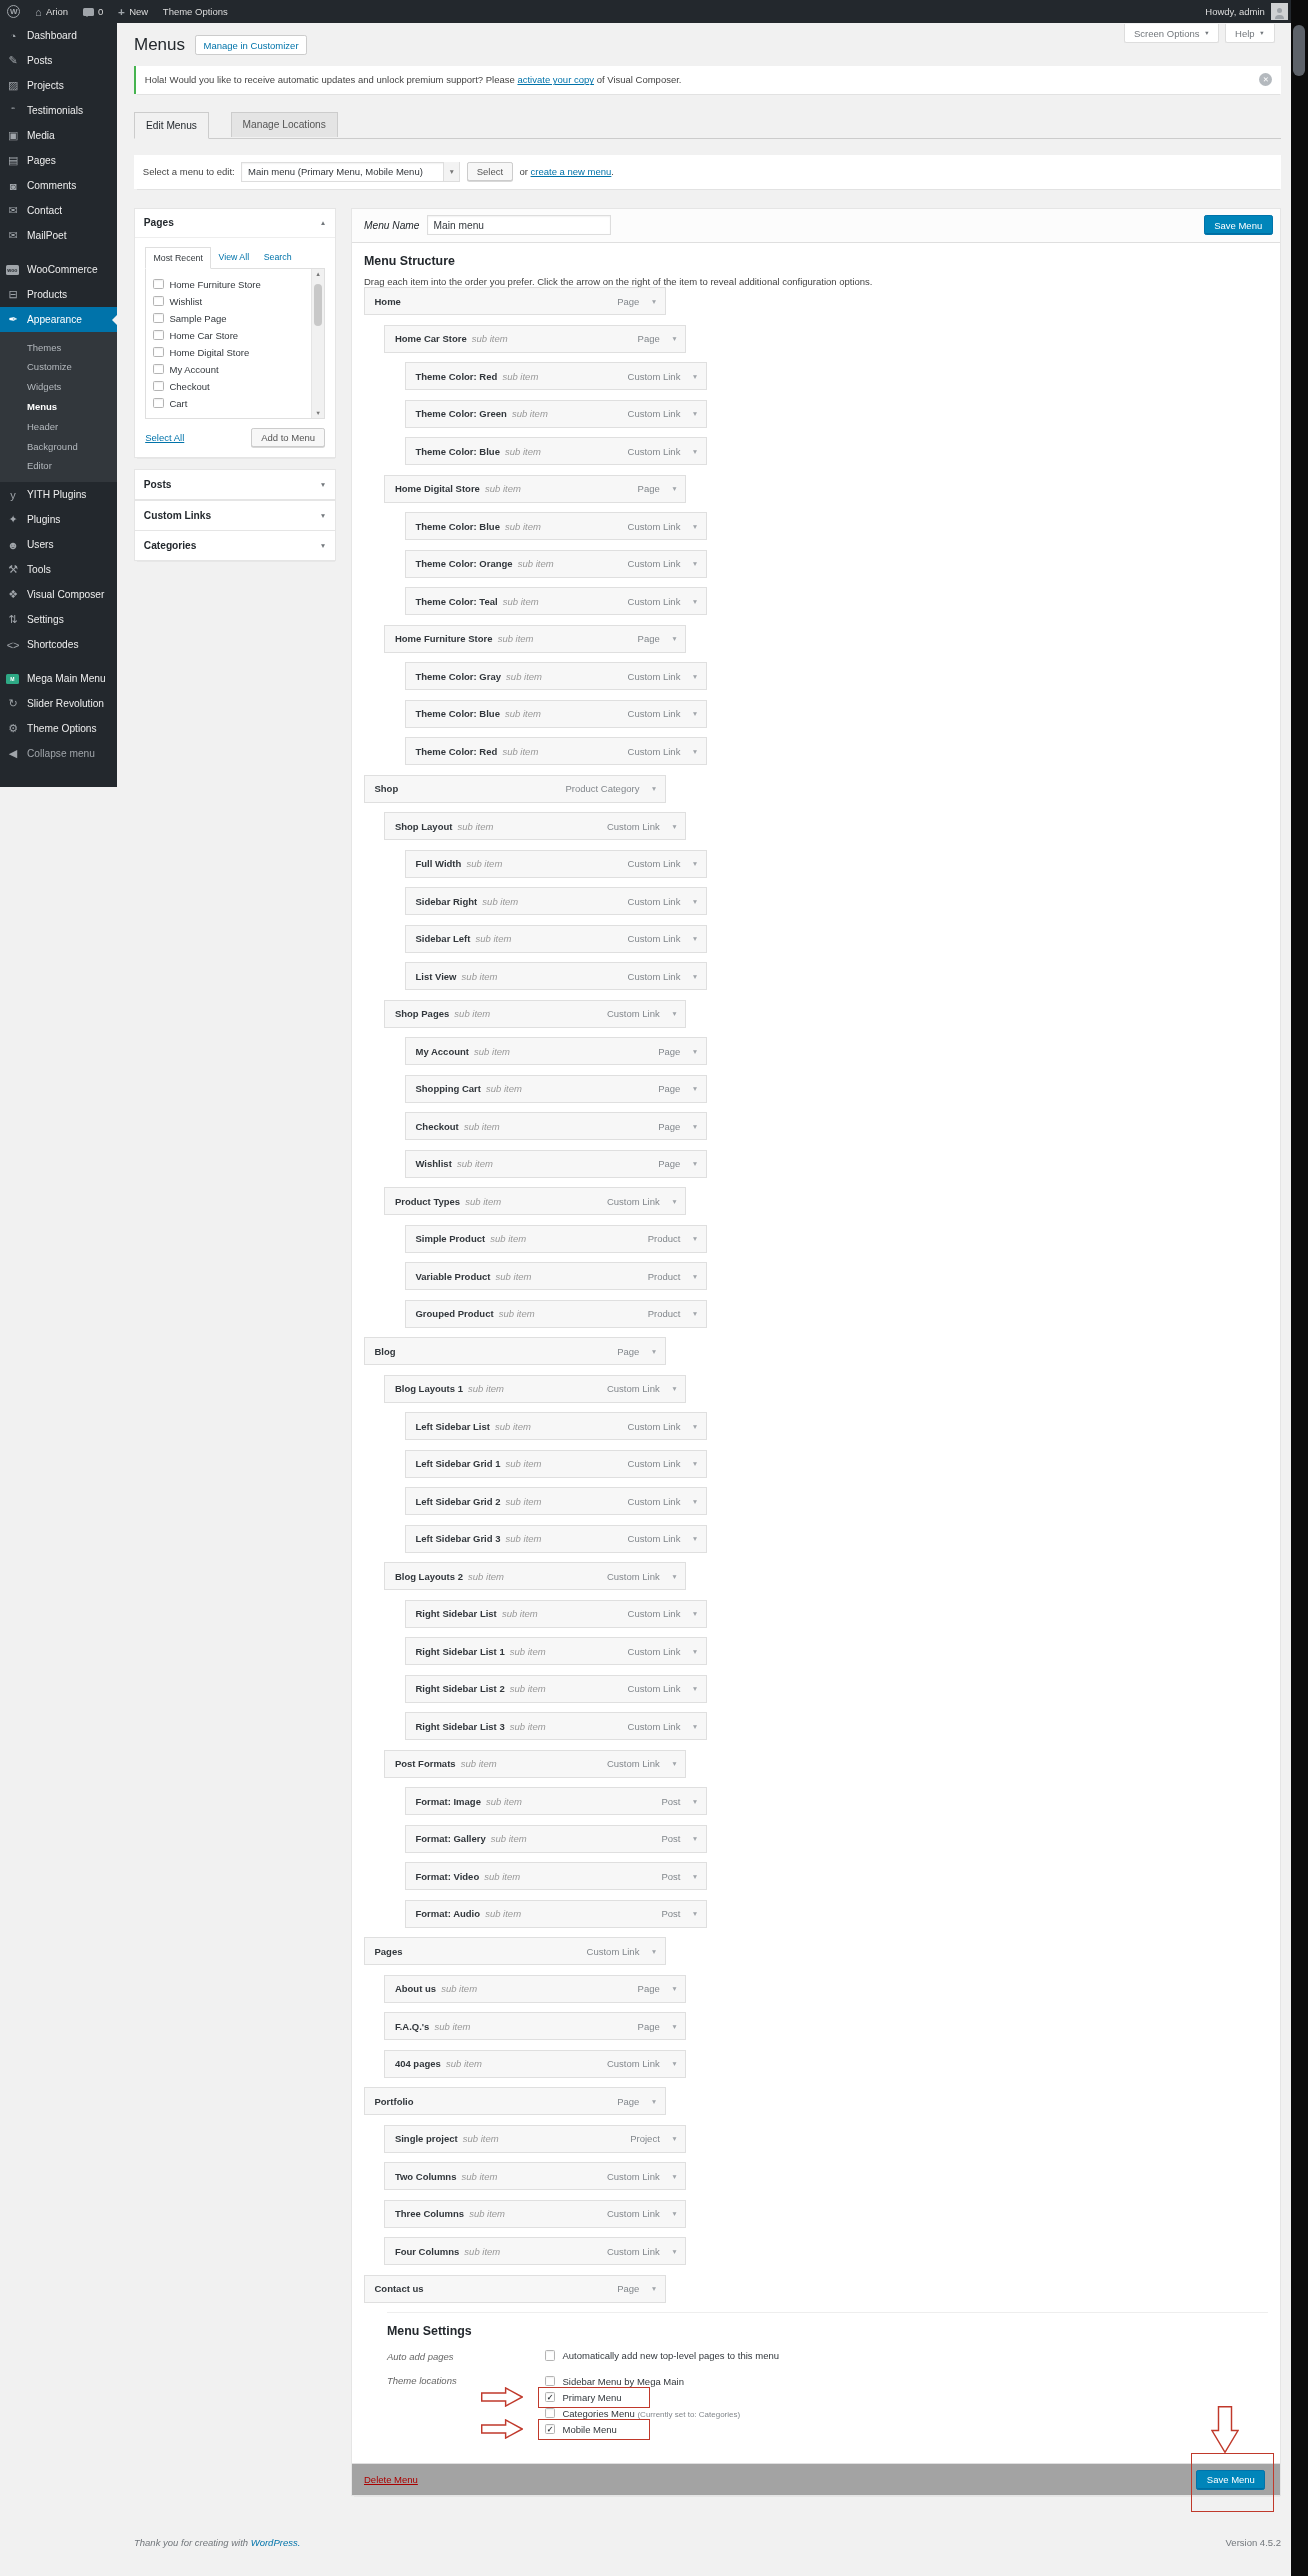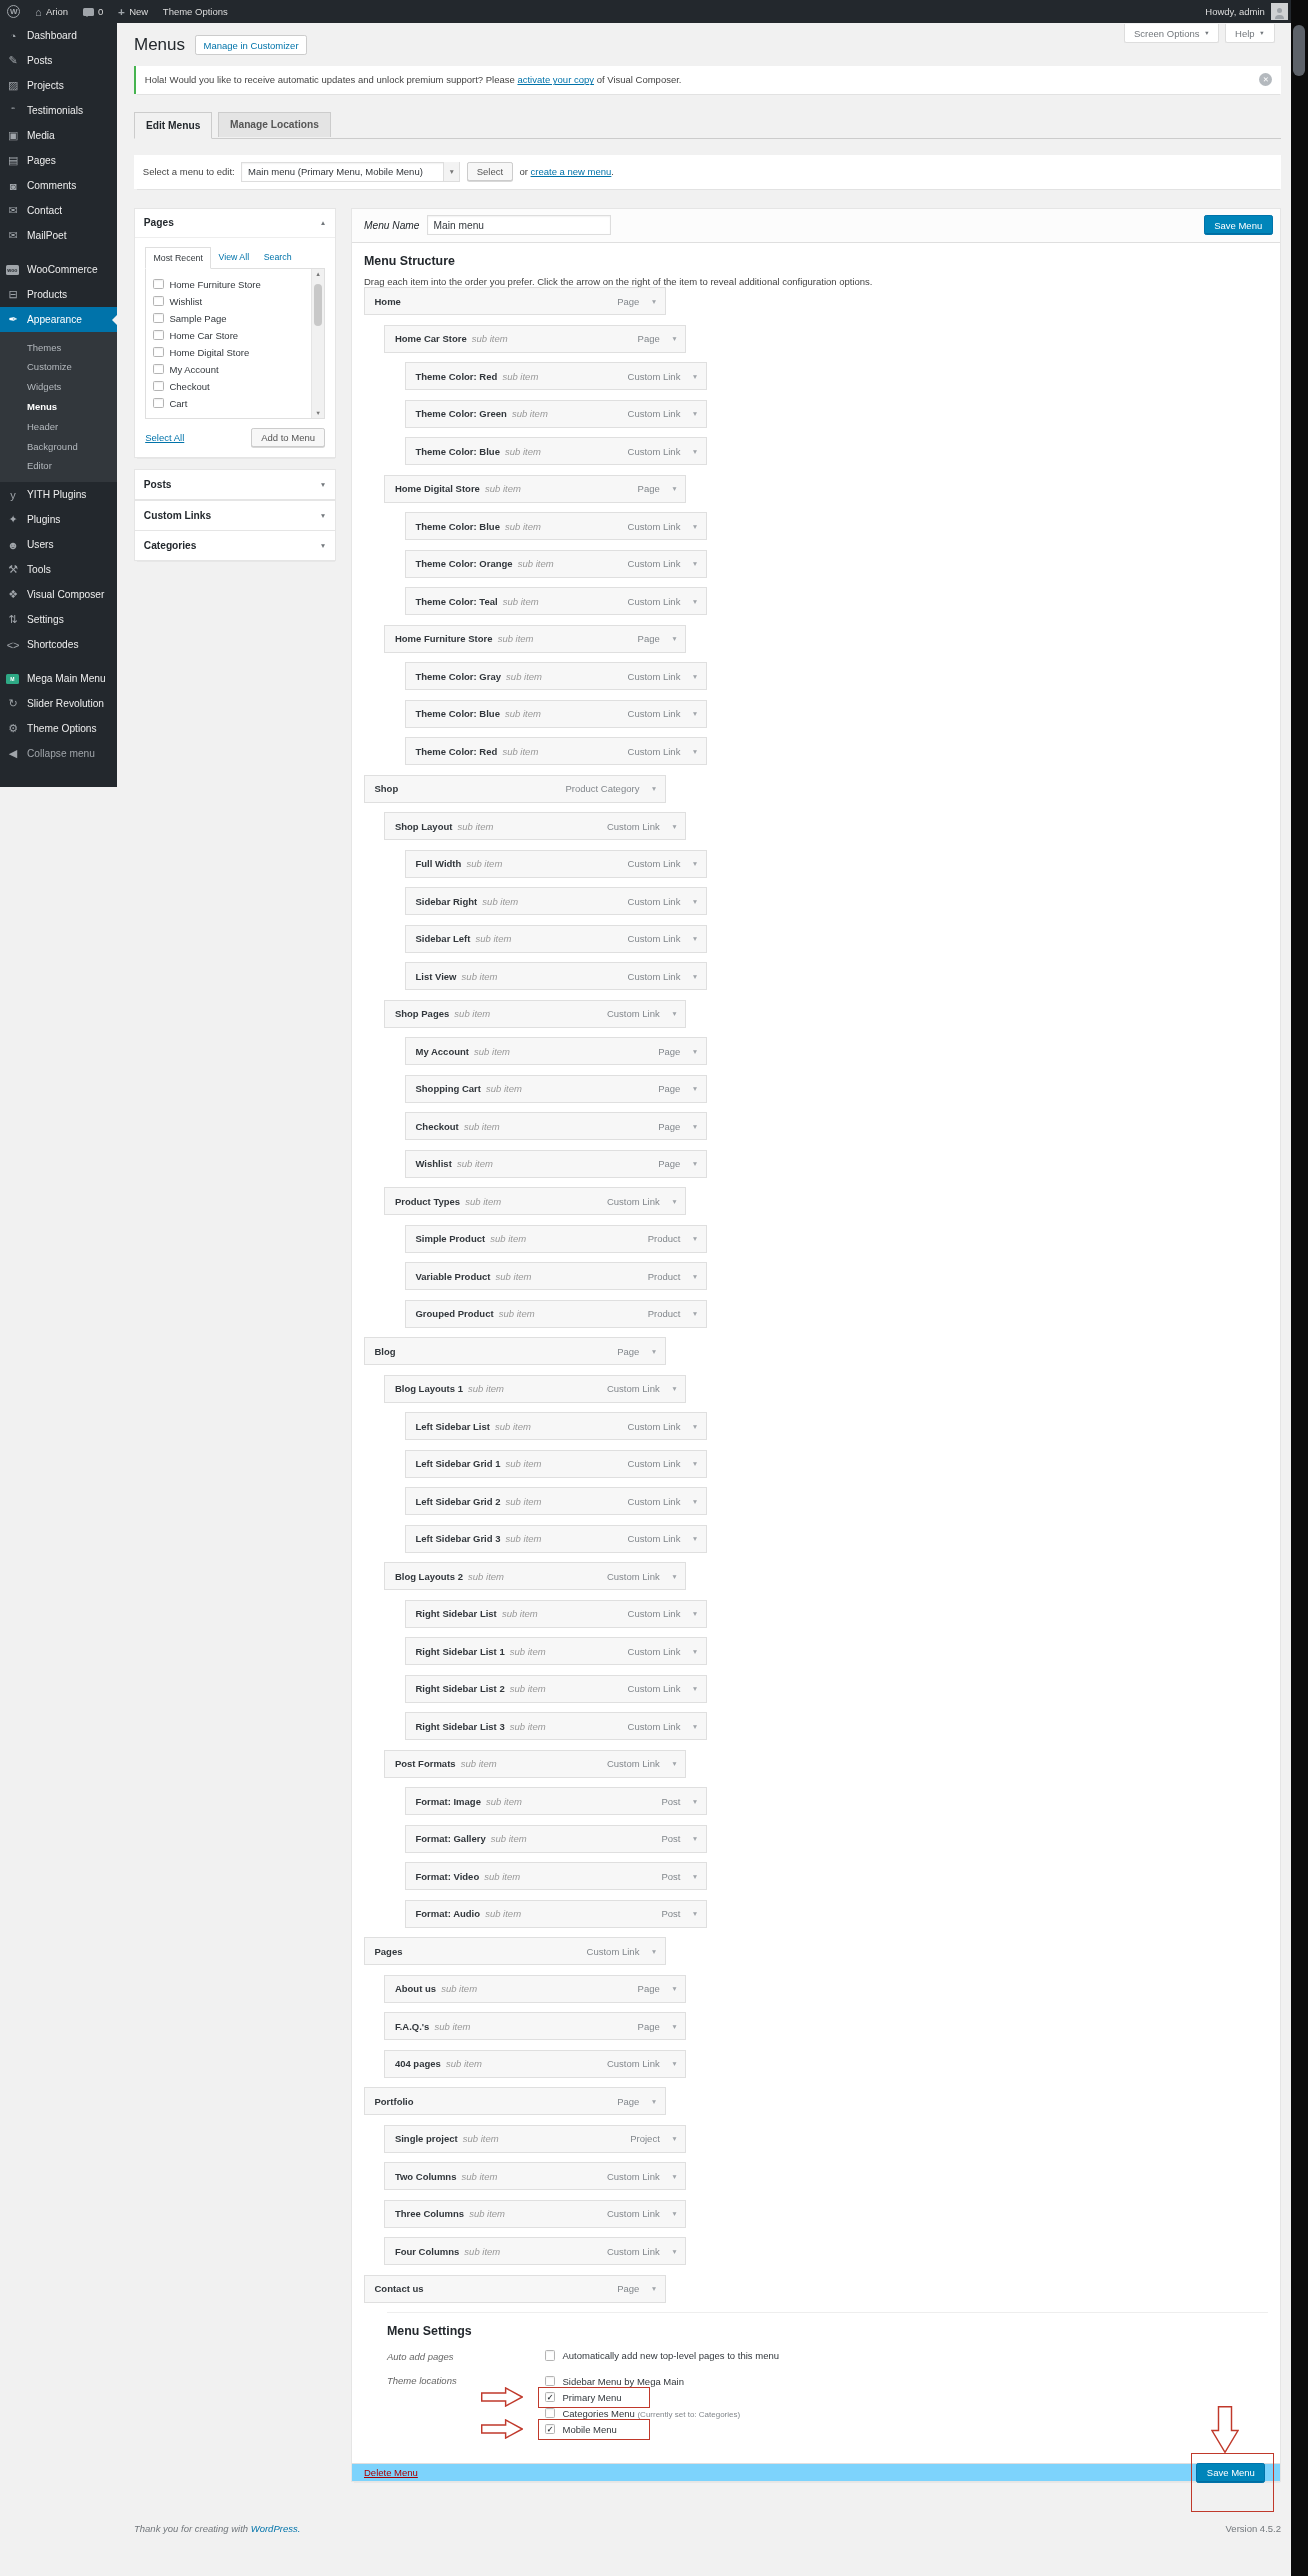--- a/index.html
+++ b/index.html
@@ -51,21 +51,21 @@
   .page-header{display:flex; align-items:center; gap:10.2px;}
   h1{font-size:17px; font-weight:400; color:#23282d;}
   .page-action{background:#fff; border:0.7px solid #ccc; border-radius:2.2px; padding:3.7px 7.3px; font-size:9.5px; color:var(--accent);}
   .notice{margin-top:10.2px; background:#fff; border-left:2.9px solid #46b450; box-shadow:0 0.7px 0.7px rgba(0,0,0,.06);
     padding:8.8px 32px 8.8px 8.8px; position:relative; color:#444;}
   .notice a{color:var(--accent); text-decoration:underline;}
   .dismiss{position:absolute; right:8.8px; top:7.3px; width:13px; height:13px; border-radius:50%; background:#b4b9be;
     color:#fff; font-size:7.3px; display:flex; align-items:center; justify-content:center; cursor:pointer;}
   .nav-tabs{margin-top:17.5px; border-bottom:0.7px solid #ccc; height:27px;}
   .tab{display:inline-block; padding:6.6px 11px; background:#e4e4e4; border:0.7px solid #ccc; border-bottom:none;
-    margin-right:3px; font-size:10.2px; font-weight:700; color:#555;}
+    margin-right:19px; font-size:10.2px; font-weight:400; color:#555;}
   .tab.active{background:#f1f1f1; color:#23282d; padding-bottom:7.3px; position:relative; top:0.7px; border-bottom:0.7px solid #f1f1f1;}
   .manage-bar{margin-top:16px; background:#fff; box-shadow:0 0.7px 0.7px rgba(0,0,0,.06); padding:6.6px 8.8px;
     display:flex; align-items:center; gap:6.6px; color:#444; height:34px;}
   .select{display:inline-flex; align-items:center; border:0.7px solid #ddd; background:#fff; height:20.4px; width:219px;
     justify-content:space-between; padding-left:5.8px; box-shadow:inset 0 0.7px 1.5px rgba(0,0,0,.07); cursor:pointer; color:#32373c;}
   .sel-arrow{width:16px; height:19px; border-left:0.7px solid #ddd; background:#f3f3f3; display:flex; align-items:center;
     justify-content:center; color:#777; font-size:6.6px;}
   .button{background:#f7f7f7; border:0.7px solid #ccc; border-radius:2.2px; padding:2.9px 8.8px; color:#555; font-size:9.5px;
     box-shadow:0 0.7px 0 #ccc; cursor:pointer; display:inline-block;}
   .button-primary{background:#0085ba; border:0.7px solid #0073aa; box-shadow:inset 0 -0.7px 0 #006799; color:#fff;
@@ -119,22 +119,22 @@
   .menu-settings{border-top:0.7px solid #eee; margin-top:7.3px; padding:4.4px 0 26px;margin-left:23px;}
   .settings-row{display:flex; margin-top:11.7px; font-size:9.5px;}
   .s-label{width:158px; font-style:italic; color:#666; flex:none; padding-top:1.5px;}
   .s-field{color:#32373c;}
   .auto-row{display:flex; gap:7.3px; align-items:center;}
   .loc-row{display:flex; gap:7.3px; align-items:center; height:16px; position:relative;}
   .note{font-size:8px; color:#82878c;}
   .red-box{position:absolute; left:-6.6px; top:-2.2px; width:112px; height:20.4px; border:1.5px solid var(--annot); pointer-events:none;}
   .loc-arrow{position:absolute; left:-64px; top:50%; transform:translateY(-50%); width:42px; height:20px;}
   
-  .actions-bar{position:relative; background:#7dd3fc; border-top:0.7px solid #dfdfdf; padding:0 7.3px 0 12.4px; display:flex;
-    align-items:center; height:18px;}
+  .actions-bar{position:relative; background:#a3a3a3; border-top:0.7px solid #dfdfdf; padding:0 7.3px 0 12.4px; display:flex;
+    align-items:center; height:32px;}
   .delete-link{color:#a00; text-decoration:underline; font-size:9.5px;}
   .actions-bar .button-primary{margin-left:auto; margin-right:7.3px;}
   .annot-rect{position:absolute; right:5.8px; top:-11px; width:83px; height:59px; border:1.5px solid var(--annot); pointer-events:none;}
   .annot-down{position:absolute; right:41px; top:-58px; width:28px; height:47px;}
   
   .page-footer{display:flex; justify-content:space-between; margin-top:41px; padding-bottom:17.5px; font-size:9.5px; color:#72777c;}
   .thanks{font-style:italic;}
   .thanks a{color:var(--accent); text-decoration:none; font-style:italic;}
 </style>
 </head>

